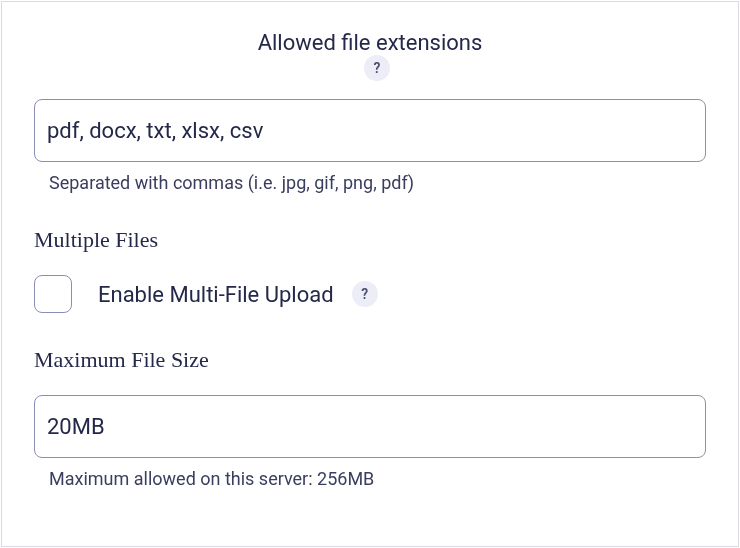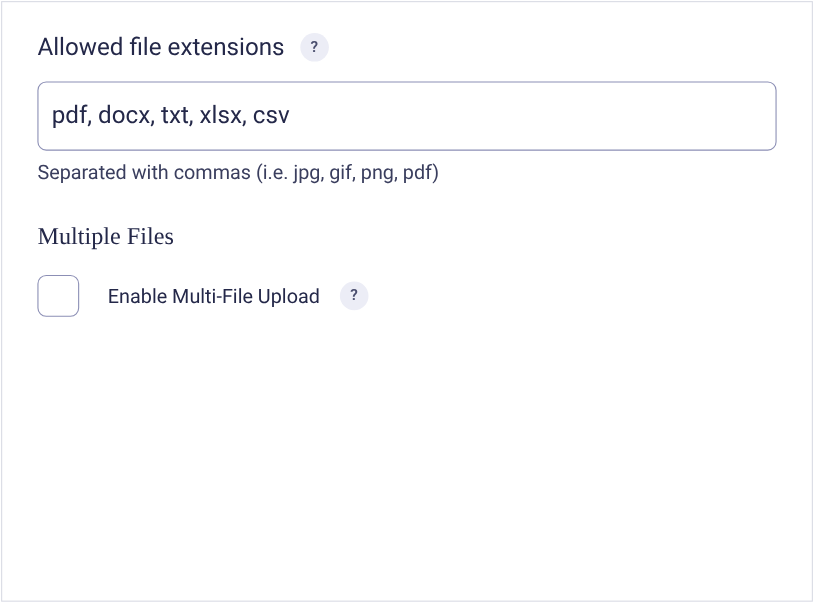--- a/index.html
+++ b/index.html
@@ -21,20 +21,21 @@
       padding: 28px 32px;
       color: #242849;
     }
     .field-group {
       margin-bottom: 30px;
     }
     .label-row {
       display: flex;
       align-items: center;
       margin-bottom: 18px;
+      flex-direction: column;
     }
     .field-label {
       font-size: 22px;
       color: #242849;
       font-weight: 400;
     }
     .help-badge {
       display: inline-flex;
       align-items: center;
       justify-content: center;
@@ -56,20 +57,21 @@
       font-size: 22px;
       color: #242849;
       font-family: inherit;
       outline: none;
       background: #fff;
     }
     .hint {
       font-size: 18px;
       color: #3a3e5e;
       margin-top: 10px;
+      margin-left: 15px;
     }
     .section-heading {
       font-size: 22px;
       color: #242849;
       font-weight: 400;
       margin-bottom: 22px;
       margin-top: 34px;
       font-family: Liberation Serif, serif;
     }
     .checkbox-row {
@@ -80,21 +82,21 @@
     .checkbox {
       width: 38px;
       height: 38px;
       border: 1.5px solid #8c8fb5;
       border-radius: 8px;
       background: #fff;
       cursor: pointer;
       flex-shrink: 0;
     }
     .checkbox-label {
-      font-size: 18px;
+      font-size: 22px;
       color: #242849;
       margin-left: 26px;
     }
     .size-group {
       margin-top: 34px;
     }
   </style>
 </head>
 <body>
 
@@ -109,14 +111,19 @@
     <div class="hint">Separated with commas (i.e. jpg, gif, png, pdf)</div>
   </div>
 
   <div class="section-heading">Multiple Files</div>
   <div class="checkbox-row">
     <div class="checkbox"></div>
     <span class="checkbox-label">Enable Multi-File Upload</span>
     <span class="help-badge" style="margin-left:18px;">?</span>
   </div>
 
+  <div class="size-group">
+    <div class="section-heading" style="margin-top:0;">Maximum File Size</div>
+    <input type="text" class="text-input" value="20MB" style="">
+    <div class="hint">Maximum allowed on this server: 256MB</div>
+  </div>
 
 </div>
 
 </body></html>

